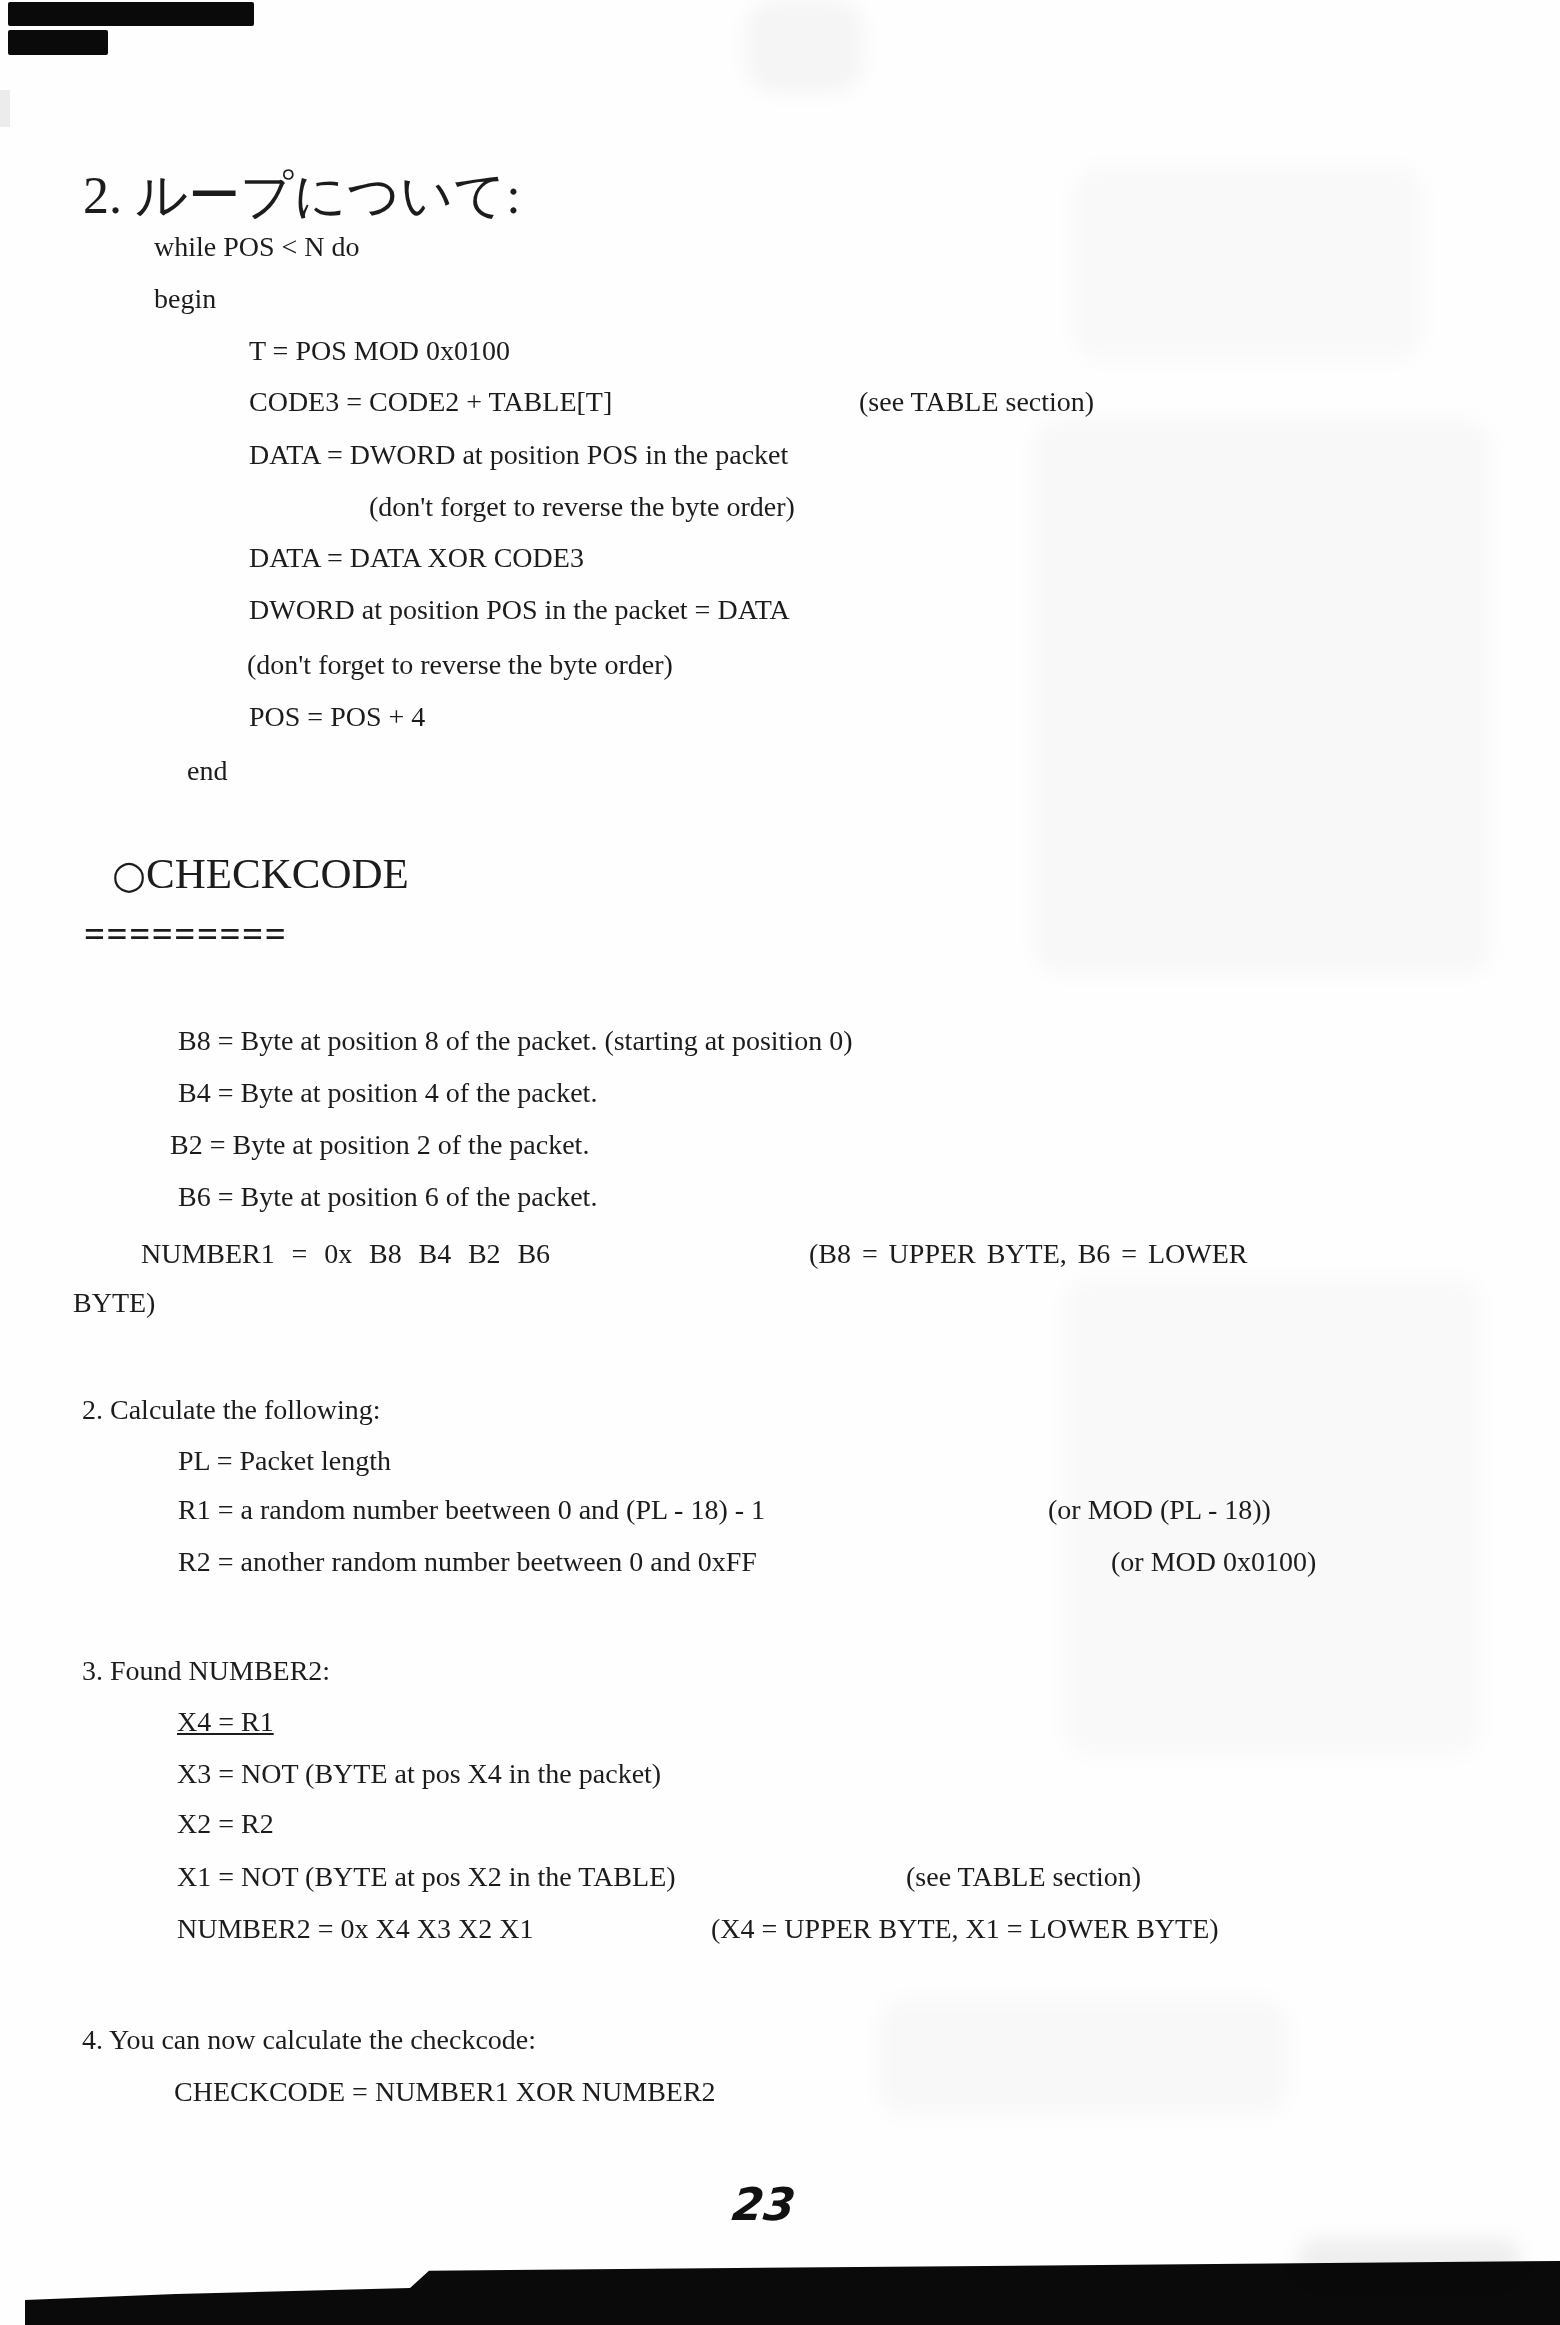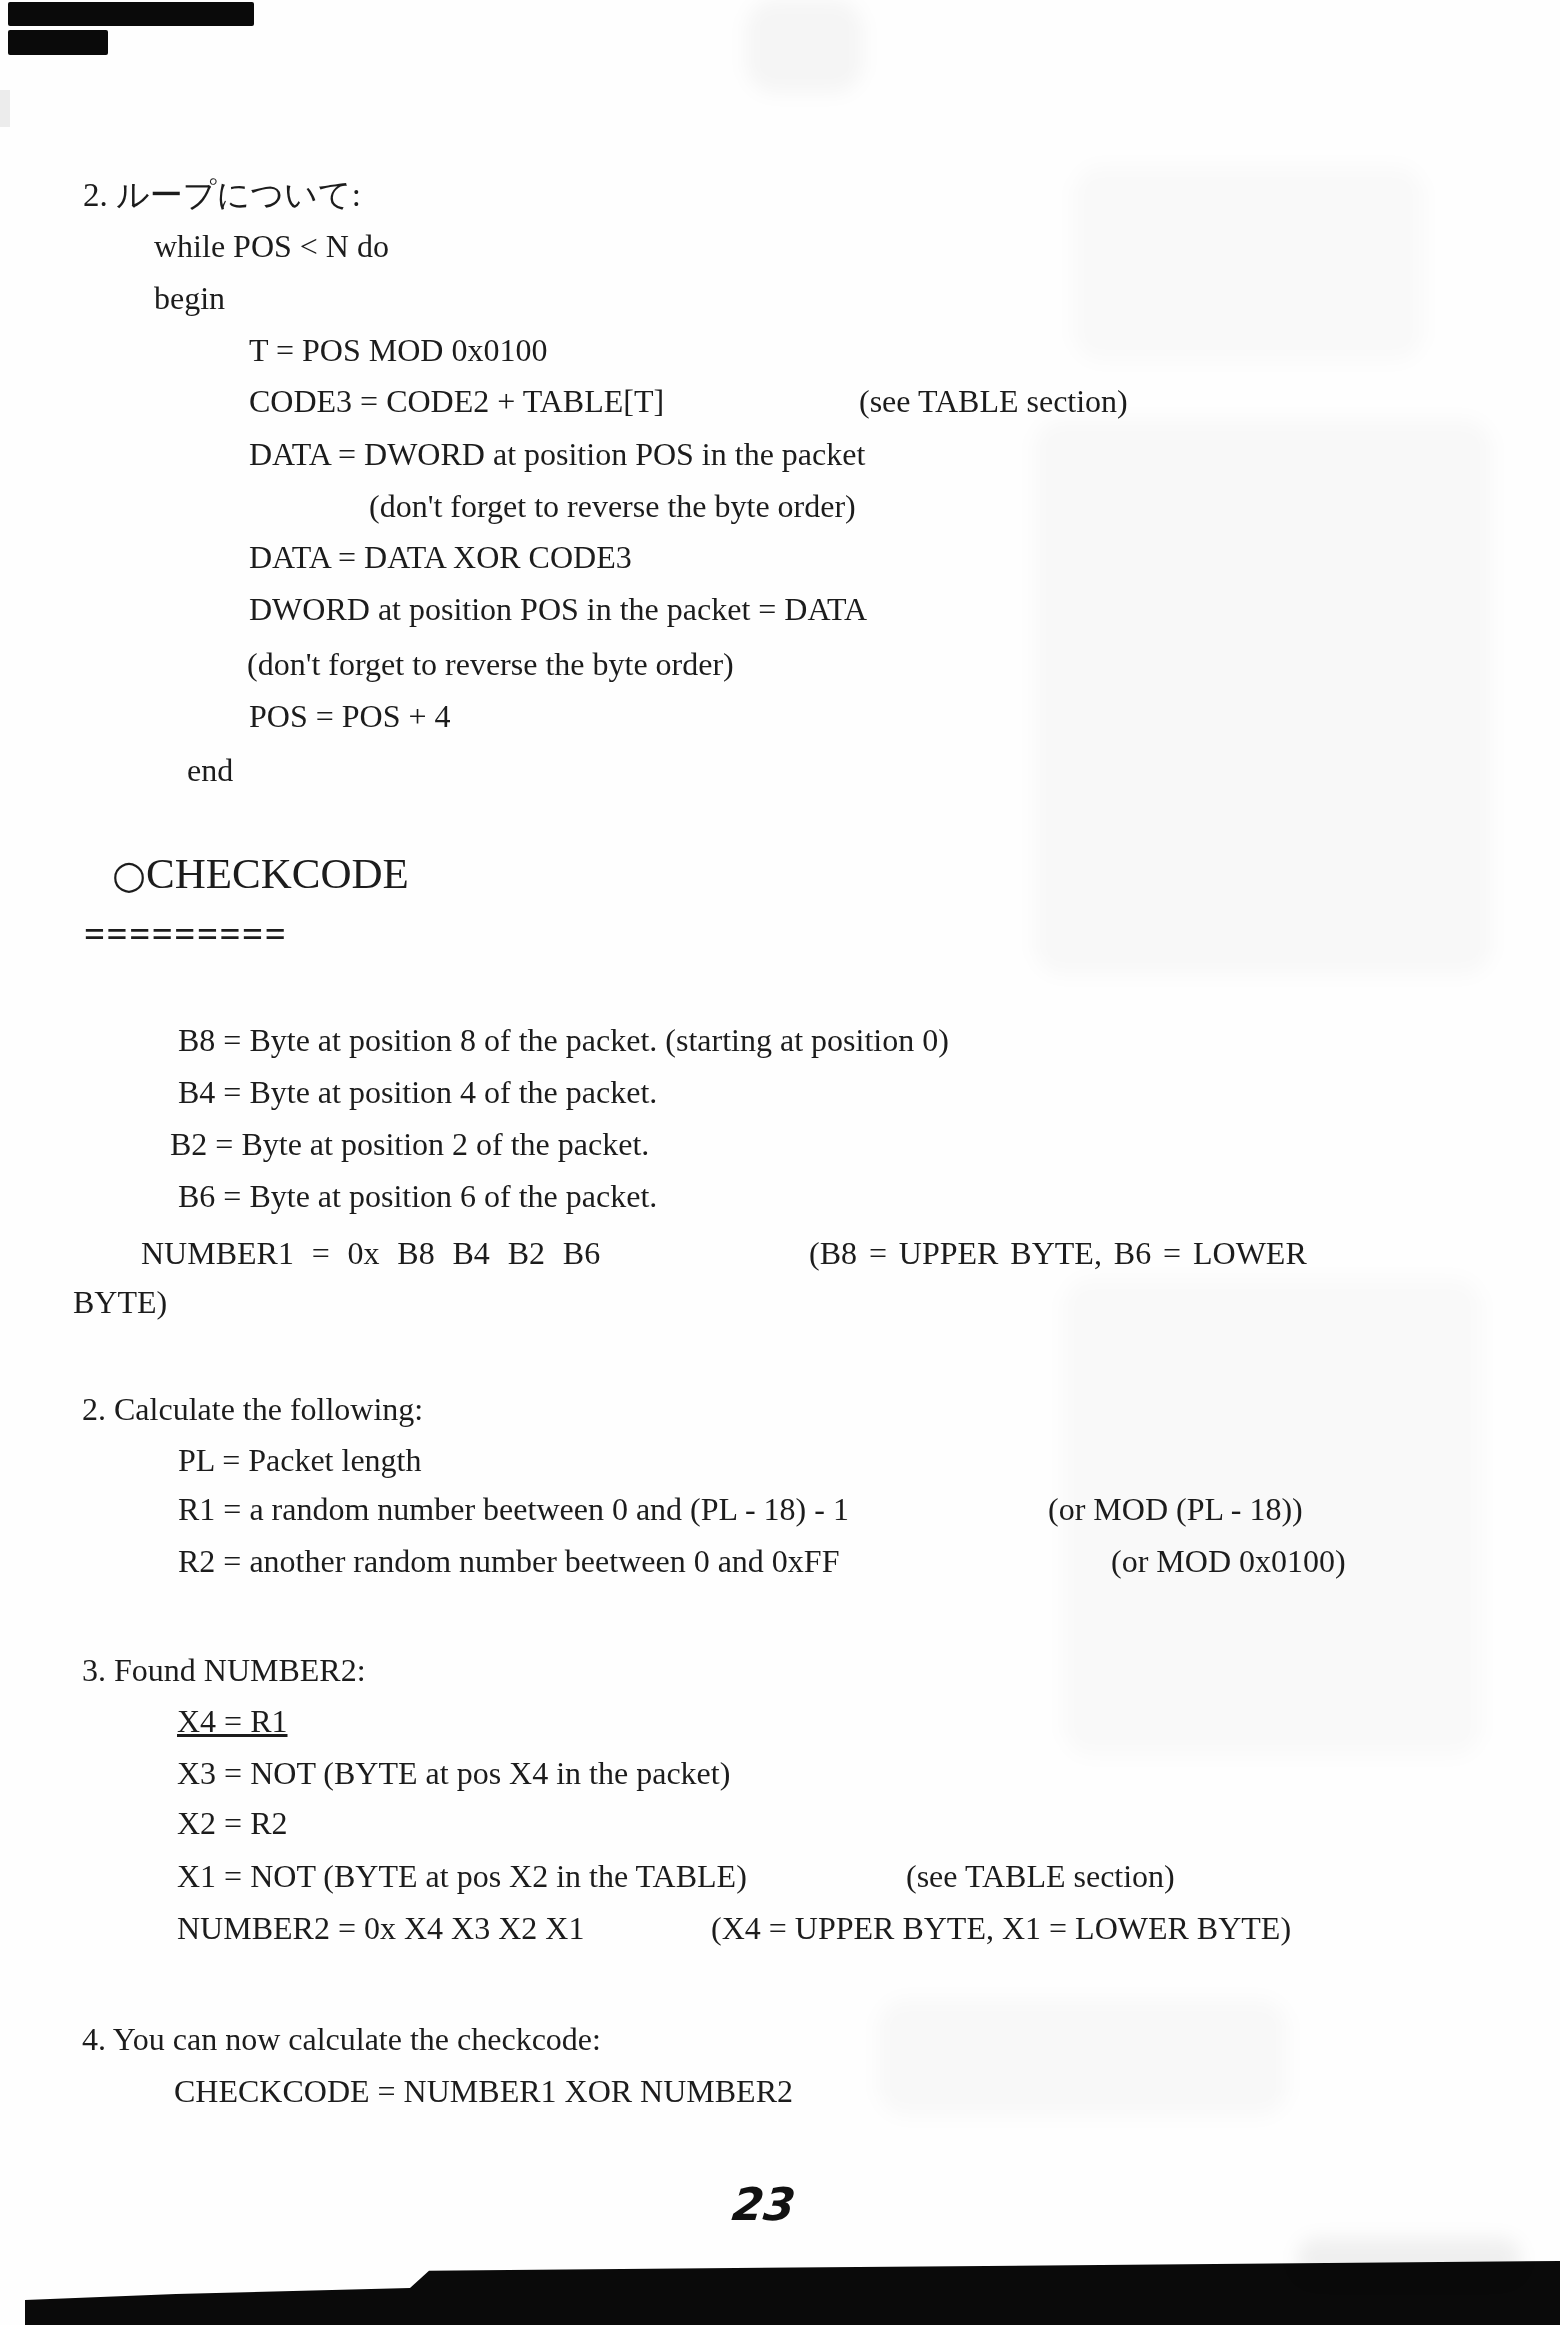--- a/index.html
+++ b/index.html
@@ -7,31 +7,31 @@
     position:relative;
     width:1560px;
     height:2326px;
     background:#fefefe;
     overflow:hidden;
     font-family:"Liberation Serif","DejaVu Serif",serif;
     color:#1c1c1c;
   }
   .ln{
     position:absolute;
-    font-size:32px;
+    font-size:28px;
     line-height:47px;
     height:47px;
     white-space:nowrap;
   }
   .note{
     position:absolute;
     top:0;
     white-space:nowrap;
   }
-  .heading-lg{font-size:33px;}
+  .heading-lg{font-size:52px;}
   .section-head{font-size:43px;}
   .maru{font-family:"DejaVu Sans","DejaVu Serif",serif;font-size:39px;}
   .underline-row{font-size:37px;font-weight:600;letter-spacing:1.5px;}
   .wide-spacing{word-spacing:9.8px;}
   .mid-spacing{word-spacing:3.9px;}
   .page-num{
     position:absolute;
     top:2181px;left:729px;width:70px;
     text-align:center;
     font-family:"DejaVu Sans","Liberation Sans",sans-serif;

